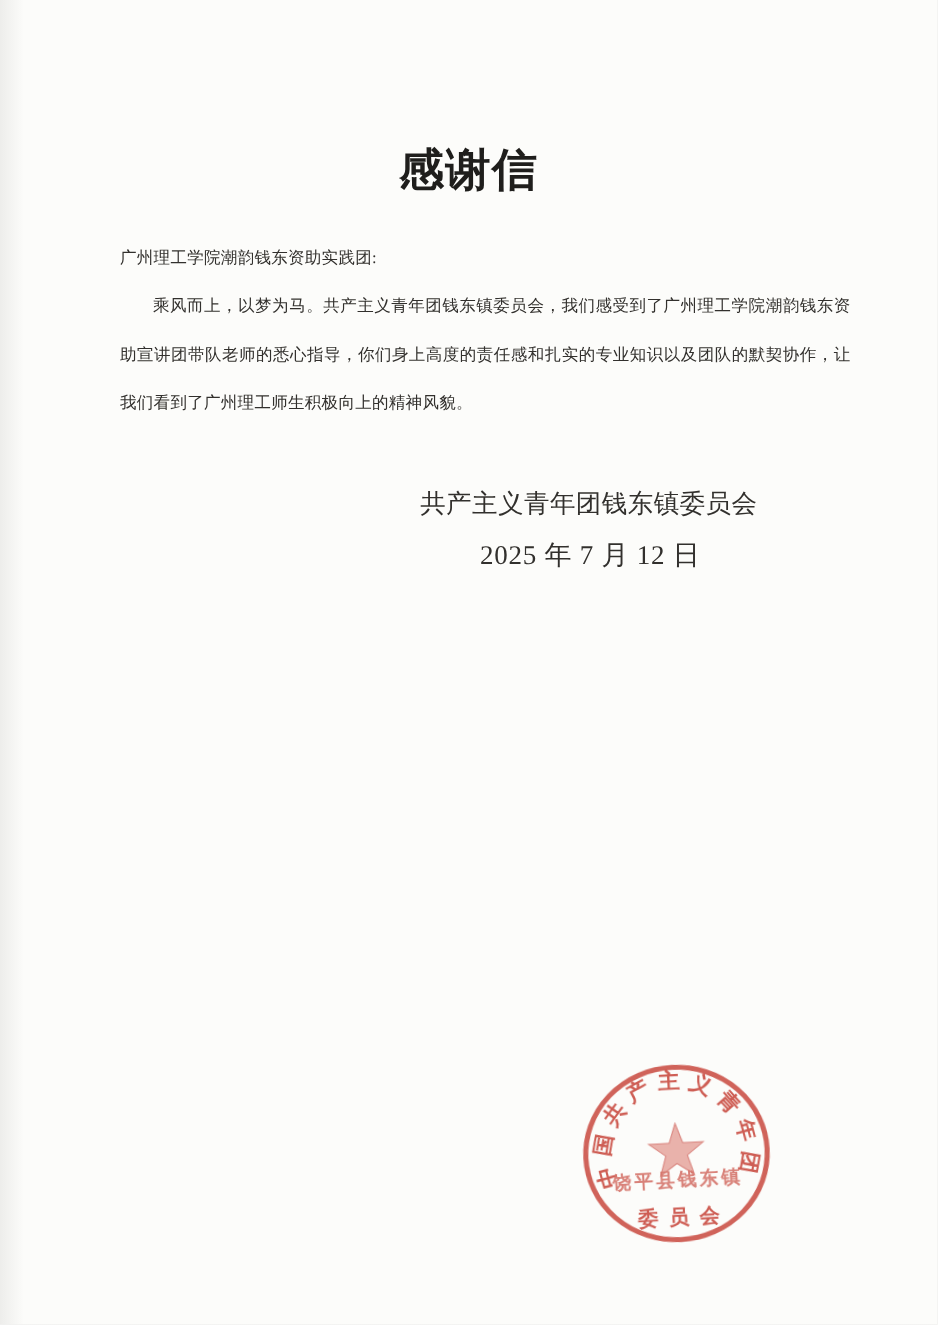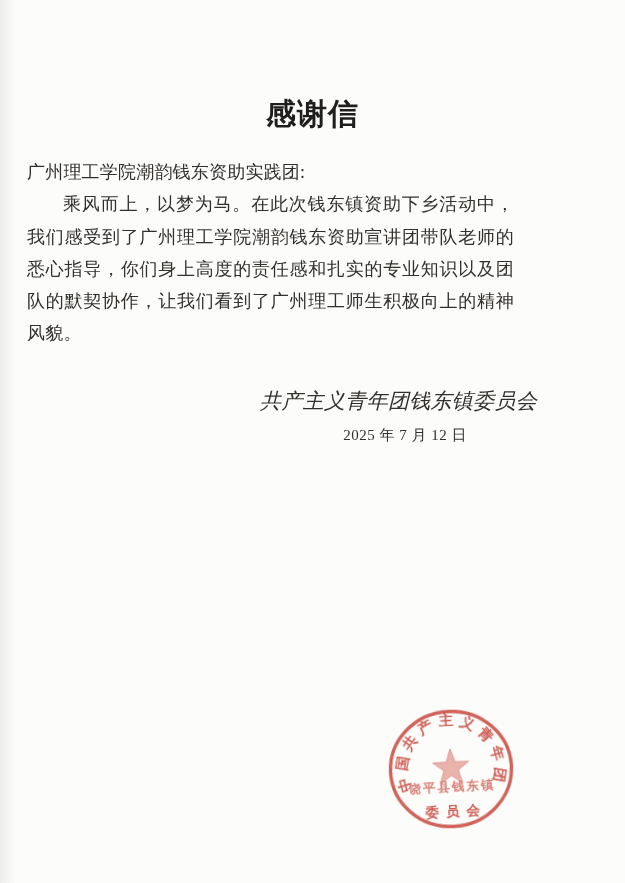--- a/index.html
+++ b/index.html
@@ -24,46 +24,45 @@
     text-align: center;
     font-size: 30px;
     line-height: 36px;
     font-weight: 700;
     letter-spacing: 1px;
     color: #1f1e1c;
   }
 
   .letter-body {
     width: 487px;
-    margin: 24px 0 0 27px;
-    font-size: 18px;
+    margin: 24px 0 0 80px;
+    font-size: 11px;
     line-height: 32.3px;
     letter-spacing: 0.2px;
     text-align: justify;
     text-justify: inter-character;
     color: var(--ink, #32302d);
   }
 
   .recipient { text-indent: 0; }
 
   .letter-body p.para { text-indent: 2em; margin: 0; }
 
   .closing { margin-top: 34px; }
 
   .signature-line {
-    font-size: 21px;
+    font-size: 17px;
     line-height: 34px;
     text-align: right;
-    padding-right: 88px;
+    padding-right: 120px;
     letter-spacing: 0.3px;
-    font-style: italic;
   }
 
   .date-line {
-    font-size: 15px;
+    font-size: 18px;
     line-height: 34px;
     text-align: right;
     padding-right: 158px;
     letter-spacing: 0.5px;
   }
 
   .seal {
     position: absolute;
     left: 386px;
     top: 706px;
@@ -105,21 +104,21 @@
 </head>
 <body>
 
 <div class="page" style="--ink: #32302d; --paper: #fcfcfa; --seal: #c94238;">
 
   <h1 class="title">感谢信</h1>
 
   <div class="letter-body">
     <p class="recipient">广州理工学院潮韵钱东资助实践团:</p>
     <div>
-        <p class="para">乘风而上，以梦为马。在此次钱东镇资助下乡活动中，我们感受到了广州理工学院潮韵钱东资助宣讲团带队老师的悉心指导，你们身上高度的责任感和扎实的专业知识以及团队的默契协作，让我们看到了广州理工师生积极向上的精神风貌。</p>
+        <p class="para">乘风而上，以梦为马。共产主义青年团钱东镇委员会，我们感受到了广州理工学院潮韵钱东资助宣讲团带队老师的悉心指导，你们身上高度的责任感和扎实的专业知识以及团队的默契协作，让我们看到了广州理工师生积极向上的精神风貌。</p>
       </div>
   </div>
 
   <div class="closing">
     <div class="signature-line">共产主义青年团钱东镇委员会</div>
     <div class="date-line">2025 年 7 月 12 日</div>
   </div>
 
   <svg class="seal" viewBox="0 0 130 126" width="130" height="126" xmlns="http://www.w3.org/2000/svg">
     <defs>

